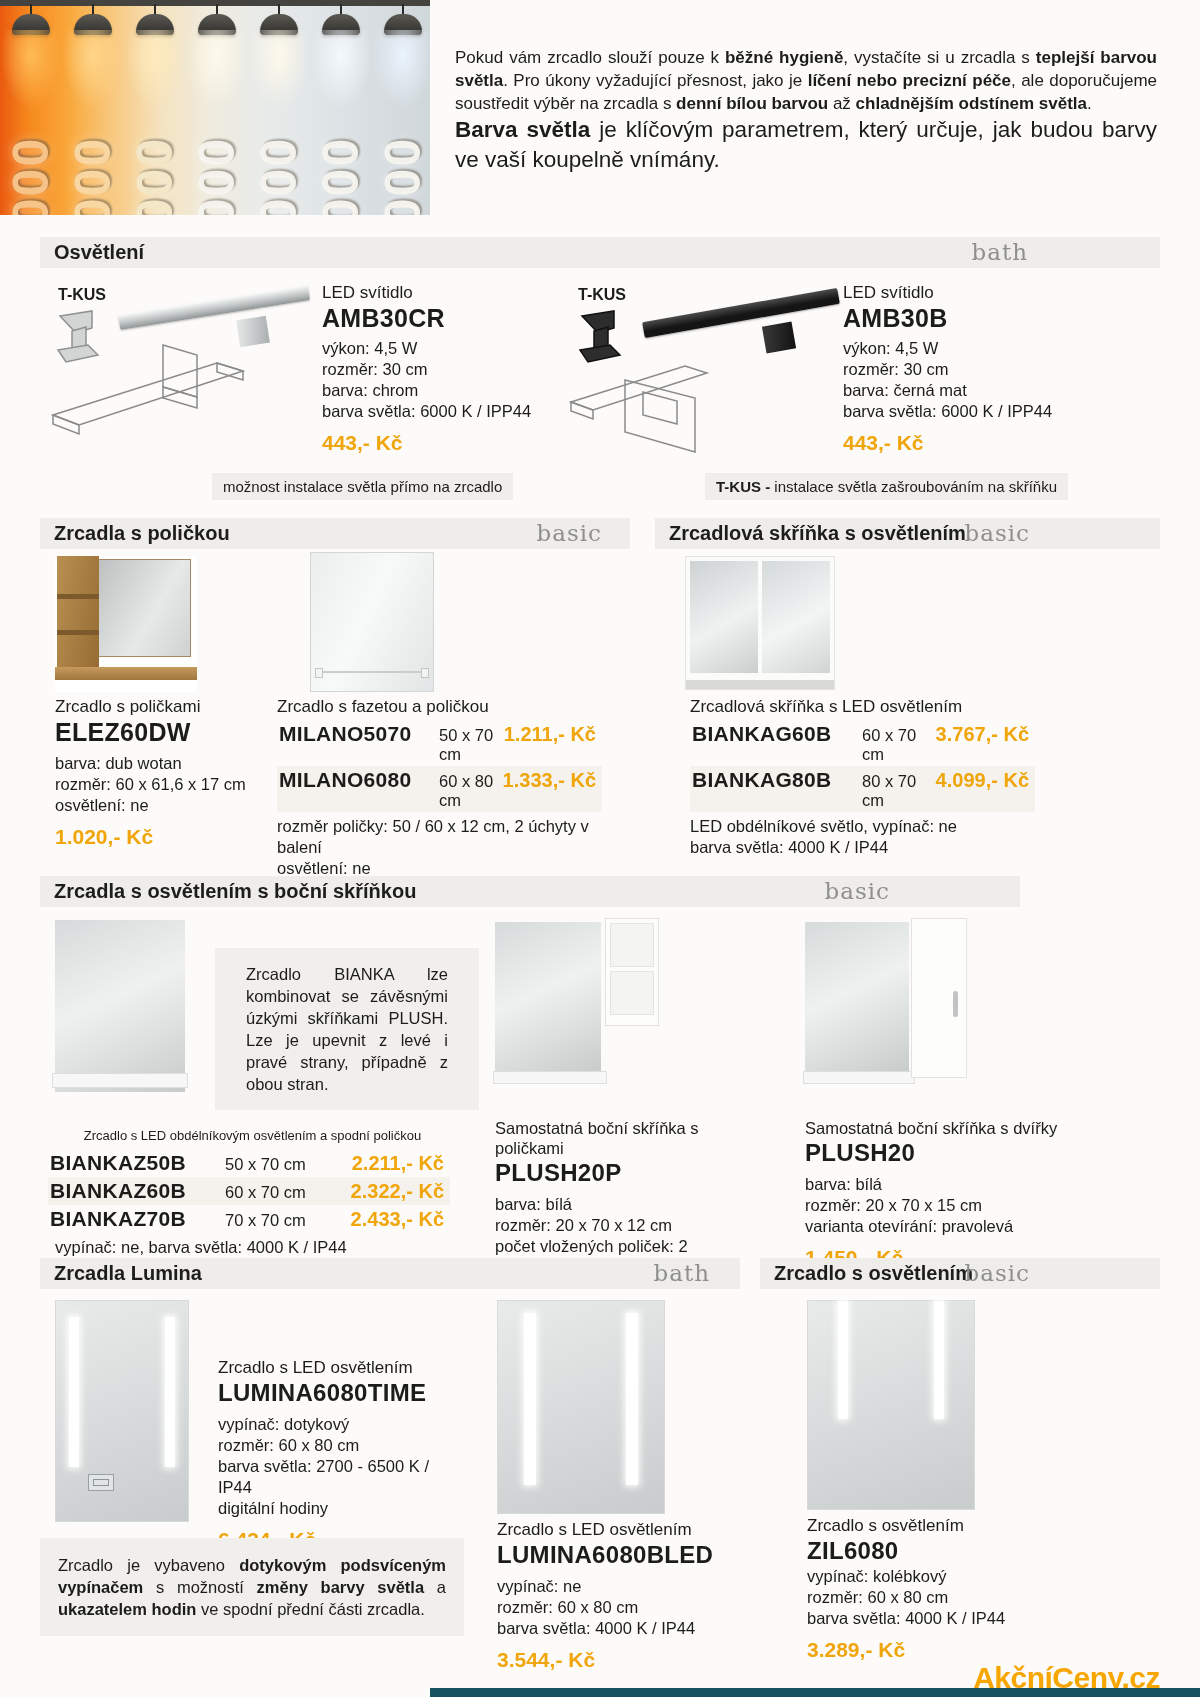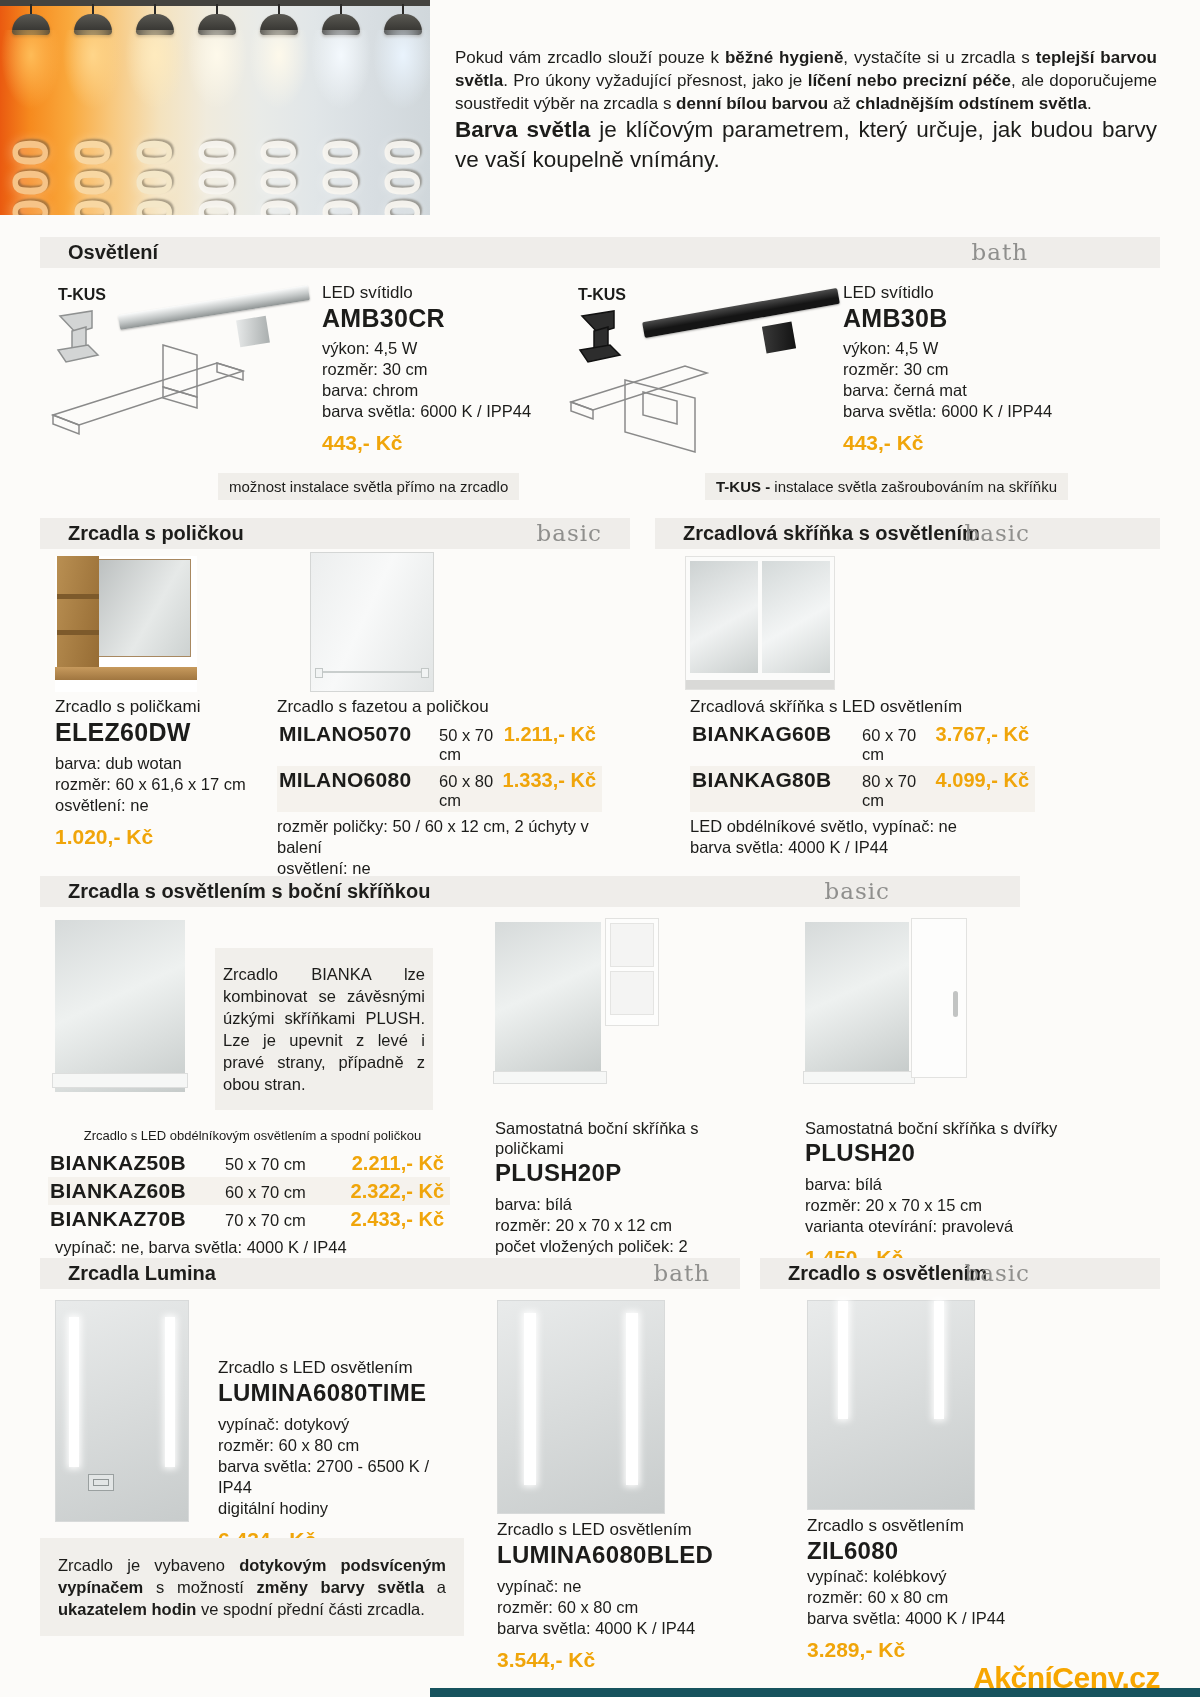--- a/index.html
+++ b/index.html
@@ -19,21 +19,21 @@
   .temp-col:nth-child(2) .temp{color:#f6c488;}
   .temp-col:nth-child(3) .temp{color:#f8d7a2;}
   .temp-col:nth-child(4) .temp{color:#f4e7c8;}
 
   #hero-text{position:absolute;left:455px;top:38px;width:702px;}
   #hero-heading{font-size:22.5px;line-height:30px;text-align:justify;}
   #hero-body{margin-top:8px;font-size:17px;line-height:23px;text-align:justify;}
 
   
   .band{position:absolute;height:31px;background:#efedea;line-height:31px;}
-  .band .btitle{position:absolute;left:28px;font-size:20px;font-weight:bold;color:#1d1d1b;}
+  .band .btitle{position:absolute;left:14px;font-size:20px;font-weight:bold;color:#1d1d1b;}
   .badge{position:absolute;top:0;font-family:"DejaVu Serif",serif;font-size:23px;color:#8f8f8d;letter-spacing:1px;}
 
   
   .ptype{font-size:17px;line-height:20px;}
   .pcode{font-size:25px;font-weight:bold;line-height:30px;letter-spacing:.3px;}
   .spec{font-size:16.5px;line-height:21px;}
   .price{font-size:21px;font-weight:bold;color:#f0a50a;margin-top:9px;}
   .ptable .prow{display:grid;grid-template-columns:160px 1fr auto;align-items:baseline;padding:2px 6px 2px 2px;}
   .ptable .prow:nth-child(even){background:#f5f2ed;}
   .prow .rcode{font-size:21px;font-weight:bold;letter-spacing:.3px;}
@@ -136,21 +136,21 @@
   </svg>
   <div class="photo" style="left:322px;top:283px;width:210px;">
     <div class="ptype">LED svítidlo</div>
     <div class="pcode">AMB30CR</div>
     <div class="spec" style="margin-top:5px">výkon: 4,5 W</div>
     <div class="spec">rozměr: 30 cm</div>
     <div class="spec">barva: chrom</div>
     <div class="spec">barva světla: 6000 K / IPP44</div>
     <div class="price">443,- Kč</div>
   </div>
-  <div class="notebox" style="left:218px;top:473px;">možnost instalace světla přímo na zrcadlo</div>
+  <div class="notebox" style="left:212px;top:473px;">možnost instalace světla přímo na zrcadlo</div>
 
   <span class="tkus-label" style="left:578px;top:286px;">T-KUS</span>
   <svg class="photo" style="left:572px;top:306px;" width="56" height="64" viewBox="0 0 56 64">
     <g fill="#2d2d2d" stroke="#111" stroke-width="1.5">
       <polygon points="10,10 42,5 42,22 26,27"></polygon>
       <polygon points="22,25 36,21 36,44 22,49"></polygon>
       <polygon points="8,44 38,39 48,49 16,56"></polygon>
     </g>
   </svg>
   <div class="photo" style="left:642px;top:305px;width:198px;height:16px;transform:rotate(-10deg);background:linear-gradient(#4c4c4c,#151515 60%);border-radius:2px;box-shadow:0 1px 2px rgba(0,0,0,.3);"></div>
@@ -247,21 +247,21 @@
 
   <div class="band" style="left:40px;top:876px;width:980px;">
     <span class="btitle">Zrcadla s osvětlením s boční skříňkou</span>
     <span class="badge" style="right:130px;">basic</span>
   </div>
 
   <div class="photo mirror-fill" style="left:55px;top:920px;width:130px;height:172px;">
     <div style="position:absolute;left:-3px;bottom:4px;right:-3px;height:13px;background:#f6f7f6;border:1px solid #dddedd;"></div>
   </div>
 
-  <div class="infobox" style="left:215px;top:948px;width:202px;padding:15px 8px;">Zrcadlo BIANKA lze kombinovat se závěsnými úzkými skříňkami PLUSH. Lze je upevnit z levé i pravé strany, případně z obou stran.</div>
+  <div class="infobox" style="left:215px;top:948px;width:202px;padding:15px 31px;">Zrcadlo BIANKA lze kombinovat se závěsnými úzkými skříňkami PLUSH. Lze je upevnit z levé i pravé strany, případně z obou stran.</div>
 
   <div class="photo" style="left:495px;top:918px;width:168px;height:172px;">
     <div class="mirror-fill" style="position:absolute;left:0;top:4px;width:106px;height:152px;"></div>
     <div style="position:absolute;left:-2px;bottom:6px;width:112px;height:11px;background:#f6f7f6;border:1px solid #dddedd;"></div>
     <div style="position:absolute;right:4px;top:0;width:52px;height:106px;background:#fdfdfc;border:1px solid #e2e2e0;">
       <div style="position:absolute;left:4px;top:4px;right:4px;height:42px;border:1px solid #e4e4e2;background:#f4f4f3;"></div>
       <div style="position:absolute;left:4px;top:52px;right:4px;height:42px;border:1px solid #e4e4e2;background:#f4f4f3;"></div>
     </div>
   </div>
 

